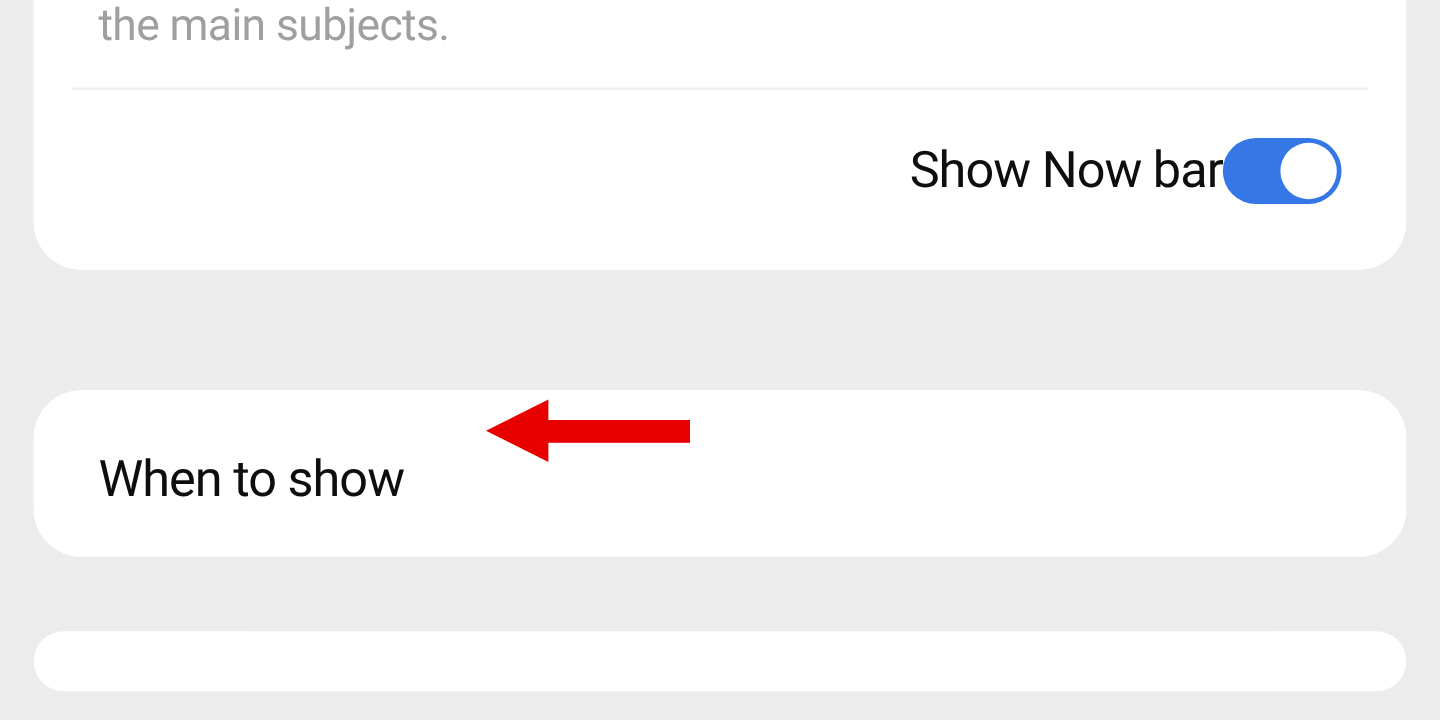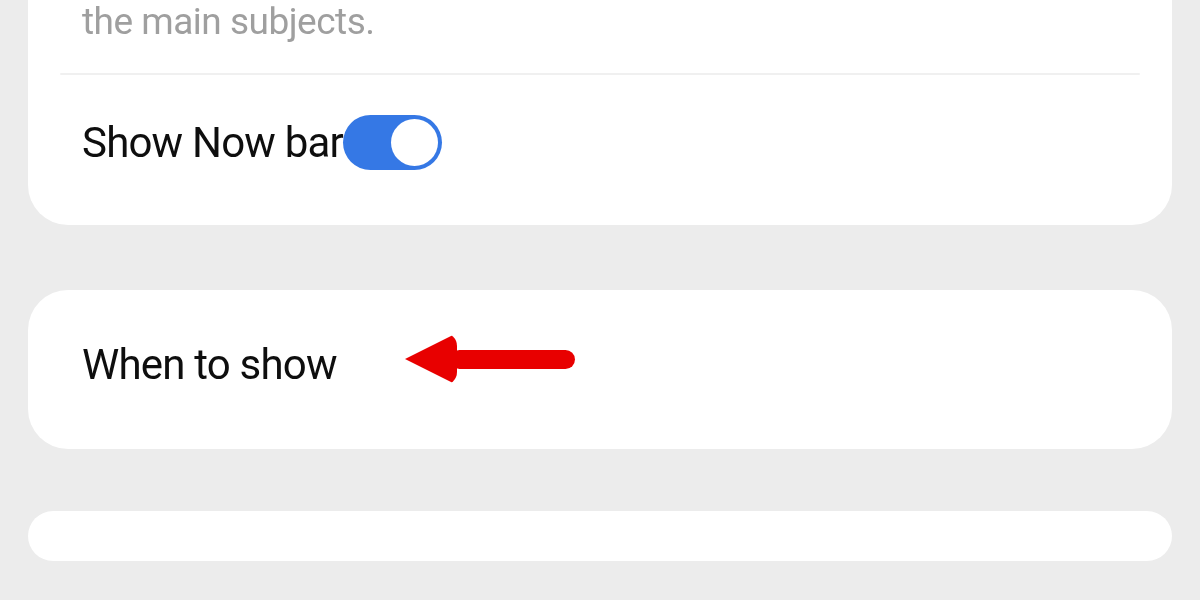--- a/index.html
+++ b/index.html
@@ -1,19 +1,18 @@
 <!DOCTYPE html>
 <html><head>
   <meta charset="utf-8">
   <style>
     * {
       margin: 0;
       padding: 0;
       box-sizing: border-box;
-      border-radius: 13px;
     }
     body {
       width: 1200px;
       height: 600px;
       background: #ececec;
       font-family: -apple-system, BlinkMacSystemFont, 'Segoe UI', Roboto, sans-serif;
       overflow: hidden;
       position: relative;
     }
     .card {
@@ -35,21 +34,21 @@
       white-space: nowrap;
     }
     .divider {
       height: 2px;
       background: #f0f0f0;
       margin: 0 32px;
     }
     .row {
       display: flex;
       align-items: center;
-      justify-content: flex-start;
+      justify-content: flex-end;
       padding: 40px 54px 0 54px;
     }
     .row-label {
       font-size: 42px;
       color: #0e0e0e;
       letter-spacing: -0.8px;
     }
     .toggle {
       width: 99px;
       height: 55px;
@@ -61,22 +60,22 @@
     .toggle-knob {
       position: absolute;
       right: 4px;
       top: 4px;
       width: 47px;
       height: 47px;
       background: #ffffff;
       border-radius: 50%;
     }
     .card-middle {
-      margin-top: 65px;
-      padding: 50px 54px 60px 54px;
+      margin-top: 100px;
+      padding: 50px 54px 40px 54px;
     }
     .setting-title {
       font-size: 42px;
       color: #0e0e0e;
       letter-spacing: -0.8px;
     }
     .setting-value {
       font-size: 32px;
       color: #3578e5;
       margin-top: 14px;

